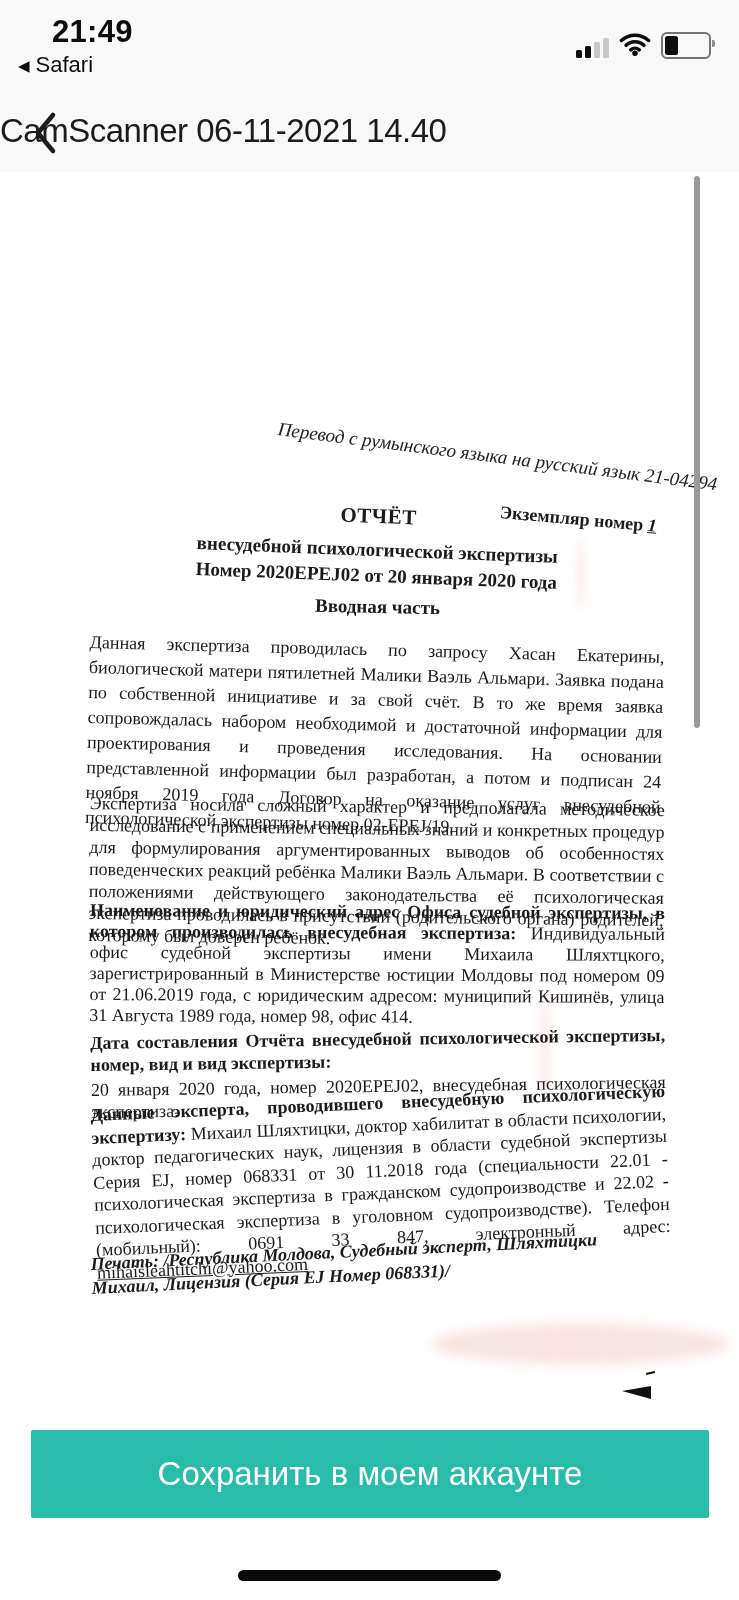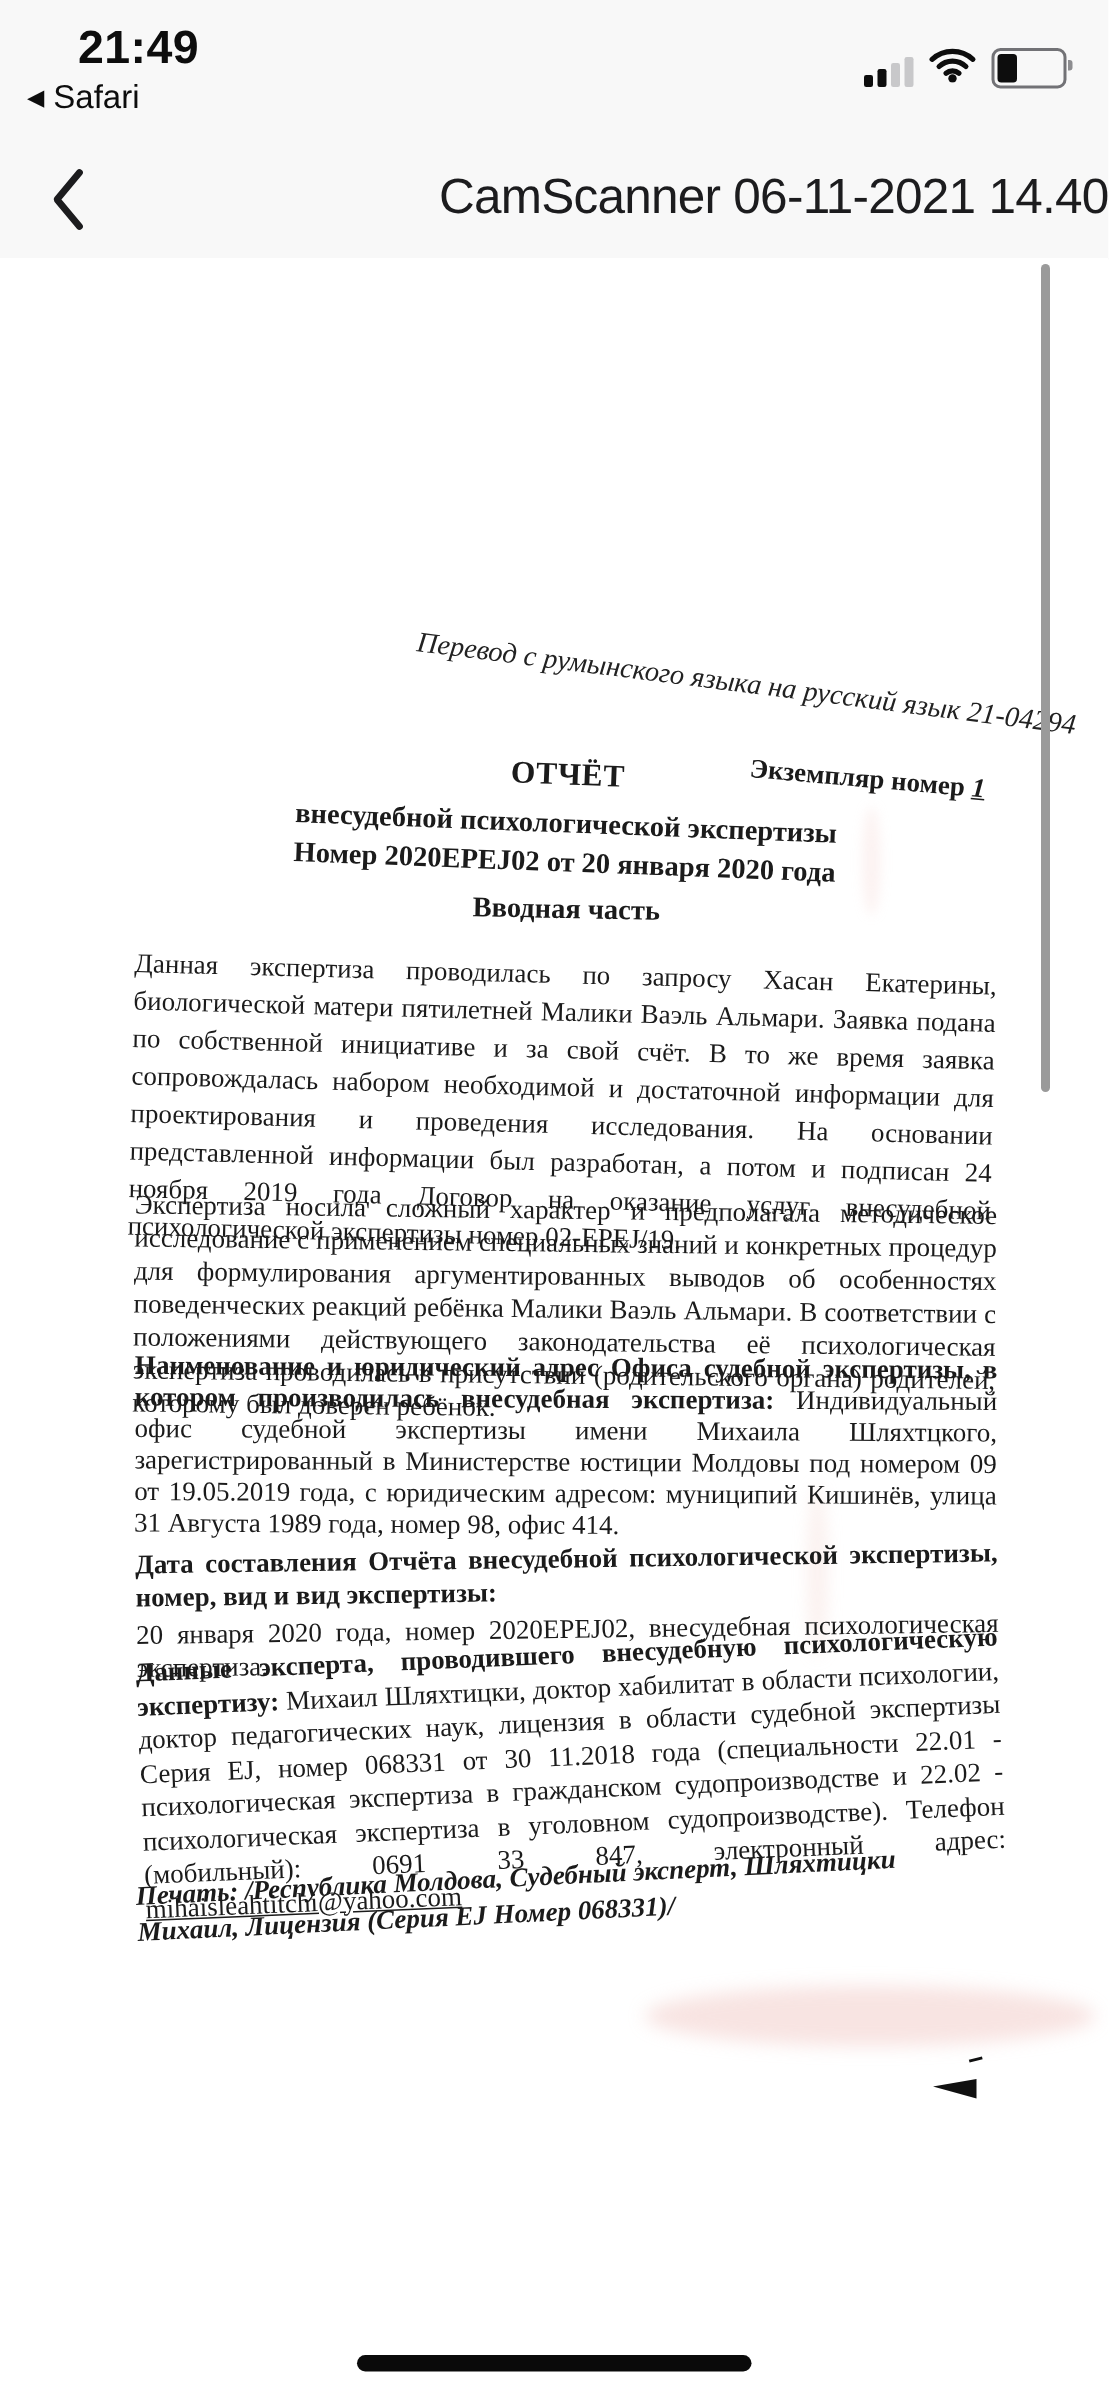--- a/index.html
+++ b/index.html
@@ -13,21 +13,21 @@
   .backapp .tri{font-size:15px;line-height:1;}
   .sbicons{position:absolute;left:576px;top:30px;display:flex;align-items:flex-end;gap:10px;height:30px;}
   .sig{display:flex;align-items:flex-end;gap:3px;height:21px;padding-bottom:2px;}
   .sig i{display:block;width:6px;border-radius:1.5px;}
   .sig .on{background:#0d0d0d;} .sig .off{background:#c8c8ca;}
   .batt{position:relative;width:46px;height:23px;border:2px solid rgba(70,70,75,.75);border-radius:6px;margin-bottom:1px;}
   .batt .lvl{position:absolute;left:2px;top:2px;bottom:2px;width:13px;background:#0d0d0d;border-radius:2.5px;}
   .batt .cap{position:absolute;right:-6px;top:6px;width:3px;height:7px;background:rgba(70,70,75,.6);border-radius:0 2px 2px 0;}
   .navbar{position:absolute;left:0;top:92px;width:739px;height:80px;display:flex;align-items:center;}
   .navchev{position:absolute;left:30px;top:18px;width:30px;height:46px;cursor:pointer;}
-  .navtitle{position:absolute;left:0;width:739px;text-align:right;top:20px;font-size:33px;color:#1c1c1e;letter-spacing:-0.5px;}
+  .navtitle{position:absolute;left:0;width:739px;text-align:left;top:20px;font-size:33px;color:#1c1c1e;letter-spacing:-0.5px;}
   
   .docarea{position:absolute;left:0;top:172px;width:739px;height:1256px;background:#ffffff;
            font-family:"Liberation Serif",serif;color:#1b1b1b;}
   .scrollbar{position:absolute;left:694px;top:4px;width:6px;height:552px;background:#9a9a9a;border-radius:3px;}
   .blk{position:absolute;left:90px;width:575px;}
   .note{top:246px;left:278px;width:auto;white-space:nowrap;font-style:italic;font-size:19px;
         transform:rotate(7.2deg);transform-origin:left center;color:#222;}
   .copyline{top:330px;left:500px;width:auto;white-space:nowrap;font-weight:700;font-size:18px;
         transform:rotate(5deg);transform-origin:left center;}
   .copyline .num{font-style:italic;text-decoration:underline;}
@@ -116,36 +116,37 @@
     </div>
 
     <div class="blk secthead">Вводная часть</div>
 
     <div class="blk para p1">Данная экспертиза проводилась по запросу Хасан Екатерины, биологической матери пятилетней Малики Ваэль Альмари. Заявка подана по собственной инициативе и за свой счёт. В то же время заявка сопровождалась набором необходимой и достаточной информации для проектирования и проведения исследования. На основании представленной информации был разработан, а потом и подписан 24 ноября 2019 года Договор на оказание услуг внесудебной психологической экспертизы номер 02-EPEJ/19.</div>
 
     <div class="blk para p2">Экспертиза носила сложный характер и предполагала методическое исследование с применением специальных знаний и конкретных процедур для формулирования аргументированных выводов об особенностях поведенческих реакций ребёнка Малики Ваэль Альмари. В соответствии с положениями действующего законодательства её психологическая экспертиза проводилась в присутствии (родительского органа) родителей, которому был доверен ребёнок.</div>
 
     <div class="blk para office">
       <span class="hd">Наименование и юридический адрес Офиса судебной экспертизы, в котором производилась внесудебная экспертиза:</span>
-      <span>Индивидуальный офис судебной экспертизы имени Михаила Шляхтцкого, зарегистрированный в Министерстве юстиции Молдовы под номером 09 от 19.05.2019 года, с юридическим адресом: муниципий Кишинёв, улица 31 Августа 1989 года, номер 98, офис 414.</span>
+      <span>Индивидуальный офис судебной экспертизы имени Михаила Шляхтцкого, зарегистрированный в Министерстве юстиции Молдовы под номером 09 от 21.06.2019 года, с юридическим адресом: муниципий Кишинёв, улица 31 Августа 1989 года, номер 98, офис 414.</span>
     </div>
 
     <div class="blk para dateblk">
       <div class="hd">Дата составления Отчёта внесудебной психологической экспертизы, номер, вид и вид экспертизы:</div>
       <div class="bd">20 января 2020 года, номер 2020EPEJ02, внесудебная психологическая экспертиза.</div>
     </div>
 
     <div class="blk para expert">
       <span class="hd">Данные эксперта, проводившего внесудебную психологическую экспертизу:</span>
       <span>Михаил Шляхтицки, доктор хабилитат в области психологии, доктор педагогических наук, лицензия в области судебной экспертизы Серия EJ, номер 068331 от 30 11.2018 года (специальности 22.01 - психологическая экспертиза в гражданском судопроизводстве и 22.02 - психологическая экспертиза в уголовном судопроизводстве). Телефон (мобильный): 0691 33 847, электронный адрес: </span><span class="email">mihaisleahtitchi@yahoo.com</span>
     </div>
 
     <div class="blk para seal">Печать: /Республика Молдова, Судебный эксперт, Шляхтицки Михаил, Лицензия (Серия EJ Номер 068331)/</div>
 
     <div class="tri-artifact"></div>
     <div class="dash-artifact"></div>
 
     <div class="scrollbar"></div>
   </div>
 
+  <button class="savebtn">Сохранить в моем аккаунте</button>
   <div class="homebar"></div>
 
 </div>
 
 </body></html>

